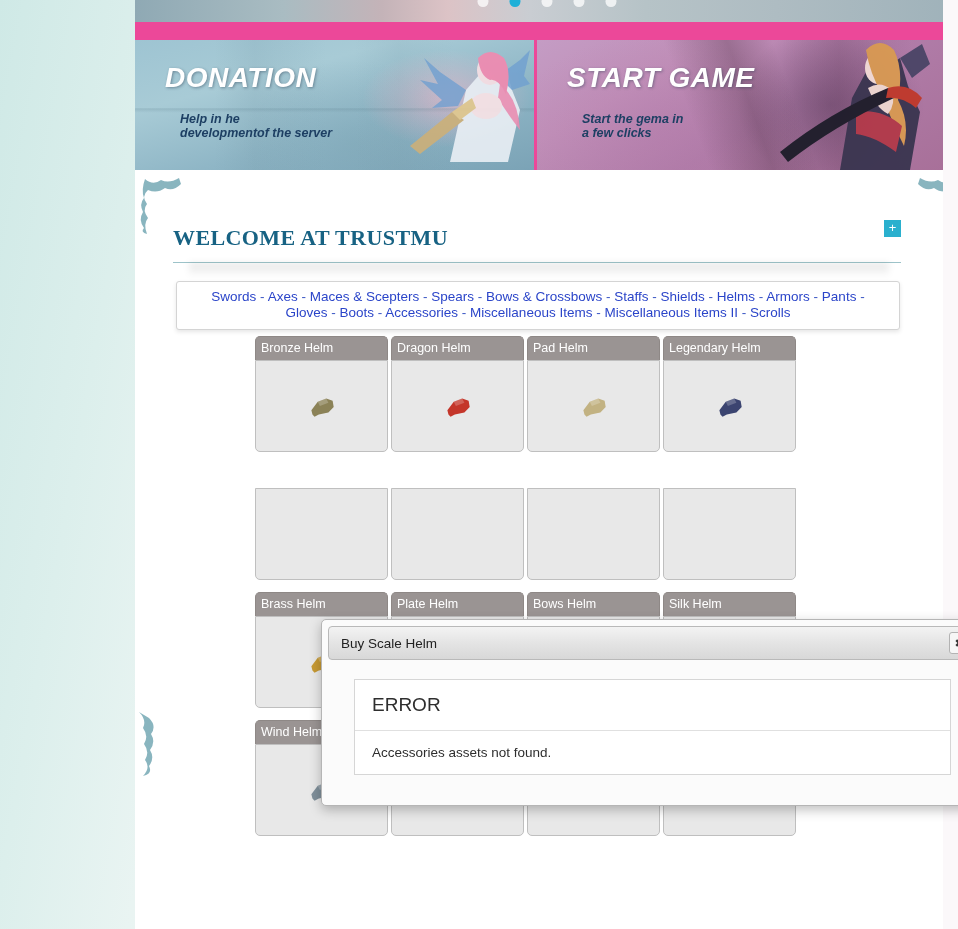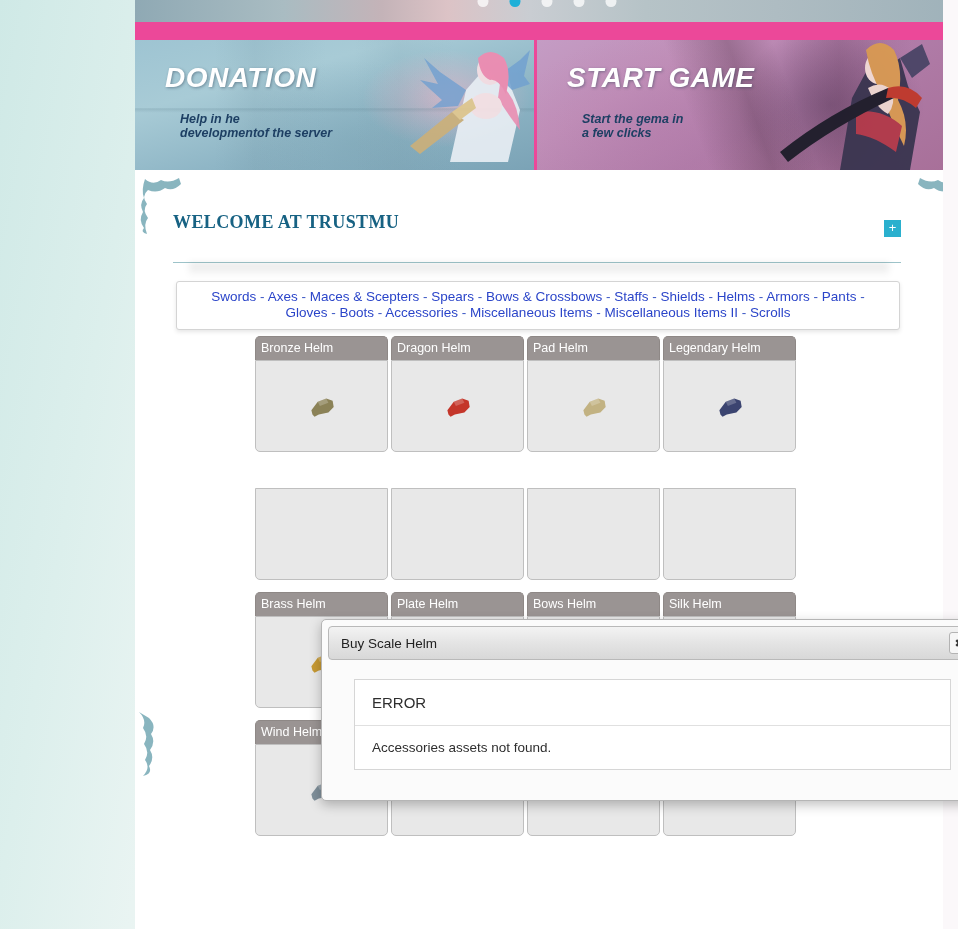--- a/index.html
+++ b/index.html
@@ -160,24 +160,25 @@
   }
 
   .welcome-head {
     position: absolute;
     left: 38px;
     top: 42px;
     width: 728px;
   }
   .welcome-title {
     font-family: "Liberation Serif", serif;
-    font-size: 18px;
+    font-size: 22px;
     font-weight: bold;
     color: #176283;
     letter-spacing: 0.4px;
+    margin-top: 13px;
   }
   .plus-btn {
     position: absolute;
     right: 0;
     top: 8px;
     width: 17px; height: 17px;
     background: #2ab0ce;
     color: #ffffff;
     font-size: 13px;
     line-height: 16px;
@@ -317,21 +318,21 @@
   }
   .modal-body {
     padding: 19px 25px 24px 26px;
   }
   .alert-box {
     border: 1px solid #d6d6d6;
     background: #ffffff;
   }
   .alert-head {
     padding: 14px 17px;
-    font-size: 15px;
+    font-size: 19px;
     color: #2e2e2e;
     border-bottom: 1px solid #e0e0e0;
   }
   .alert-text {
     padding: 14px 17px;
     font-size: 13.5px;
     color: #2e2e2e;
   }
 </style>
 </head>

